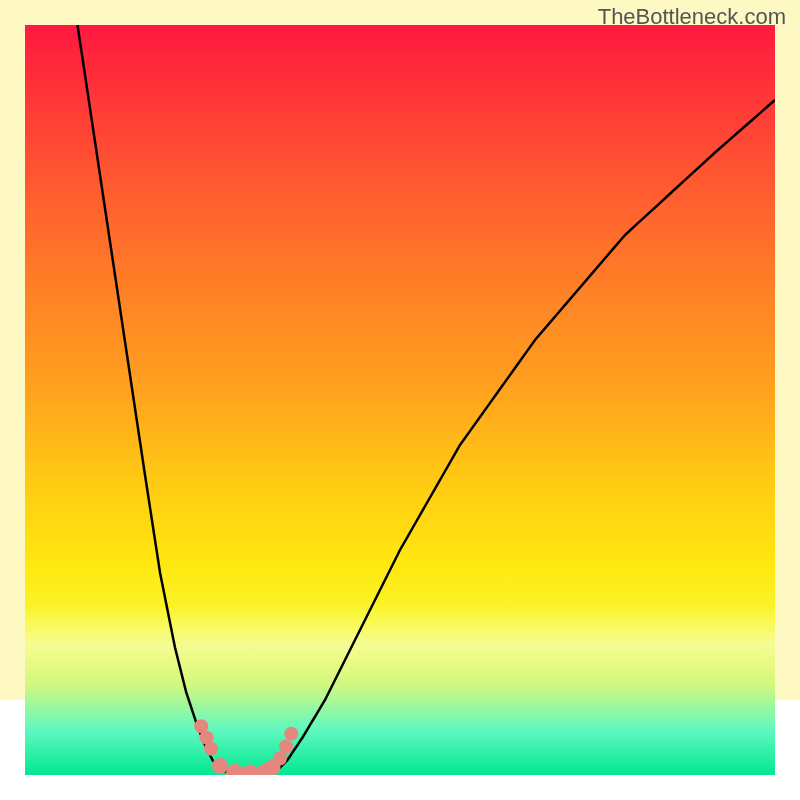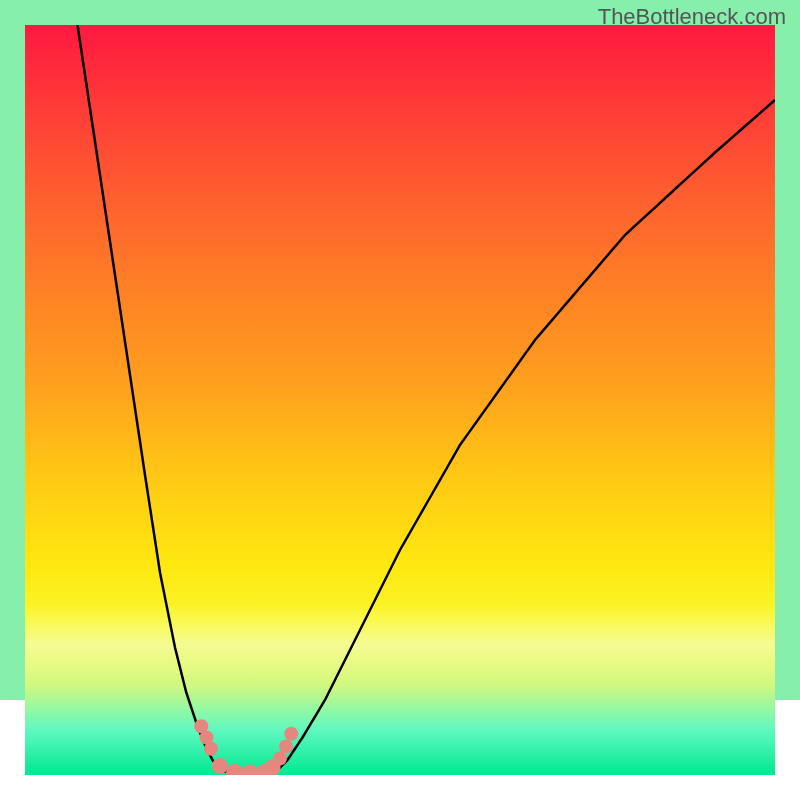--- a/index.html
+++ b/index.html
@@ -7,21 +7,21 @@
     padding: 0;
     width: 800px;
     height: 800px;
     overflow: hidden;
     font-family: Arial, sans-serif;
   }
   .chart-container {
     position: relative;
     width: 800px;
     height: 700px;
-    background: #86efac;
+    background: #fef9c3;
   }
   .plot-area {
     position: absolute;
     left: 25px;
     top: 25px;
     width: 750px;
     height: 750px;
   }
   .gradient-bg {
     position: absolute;

